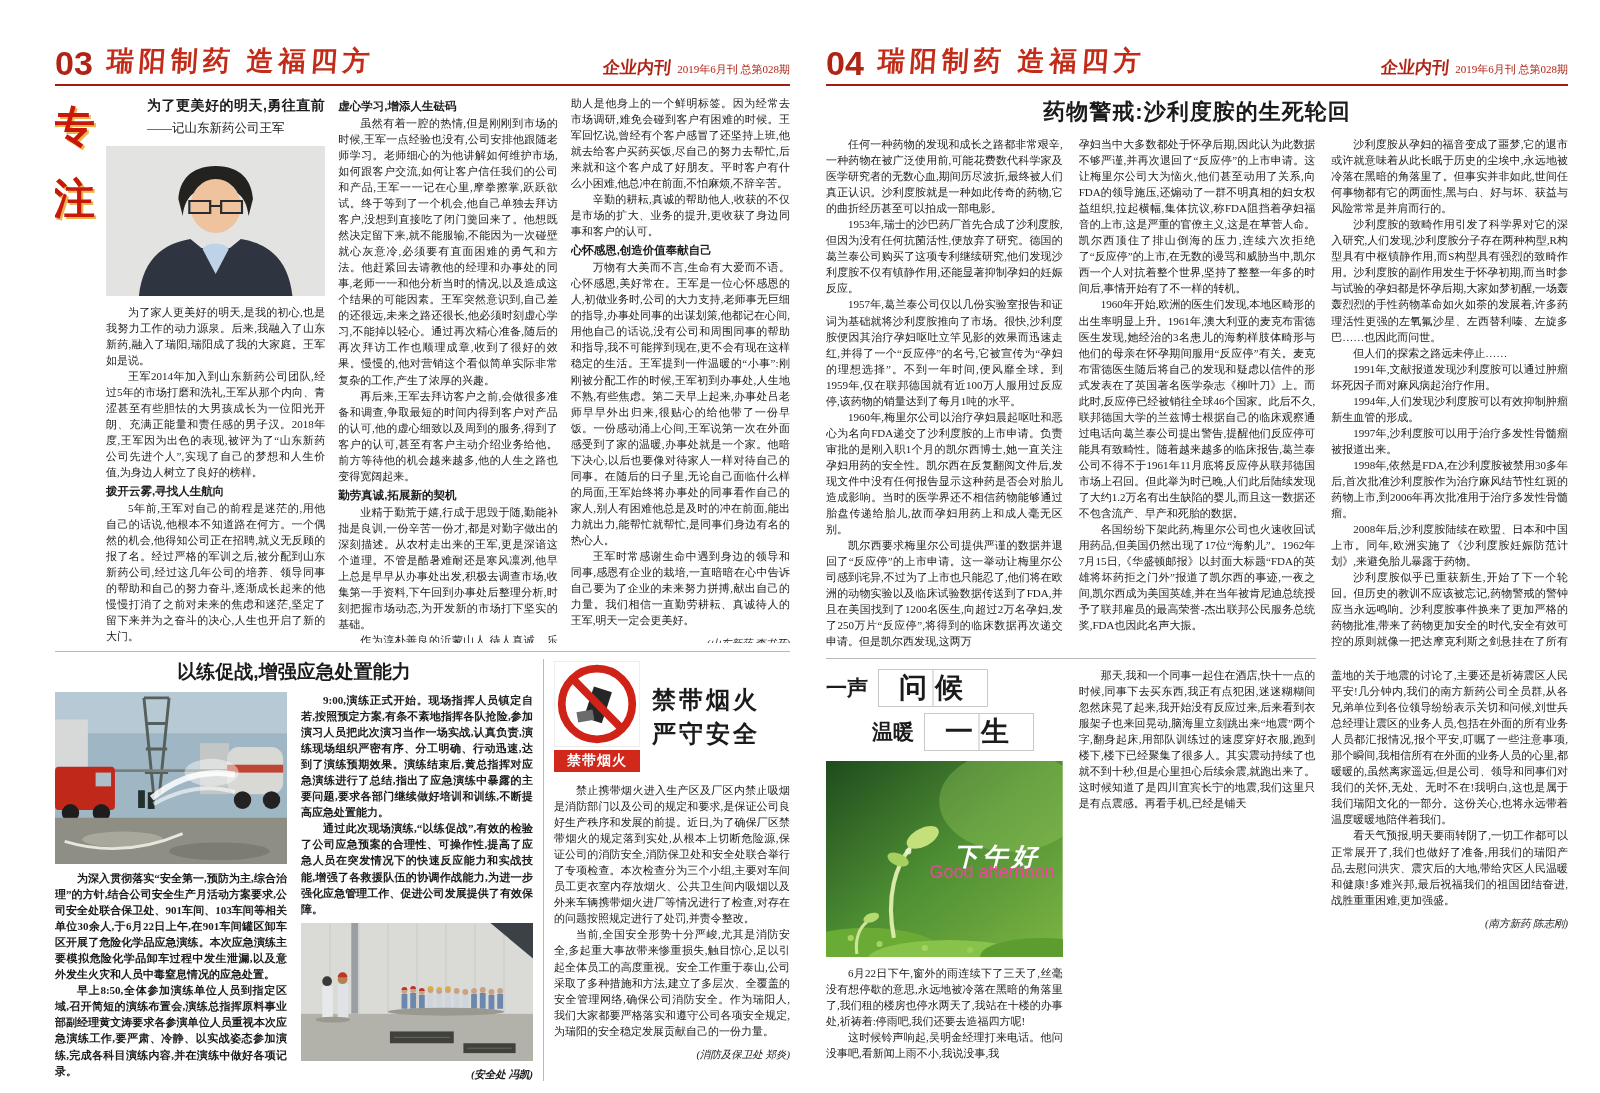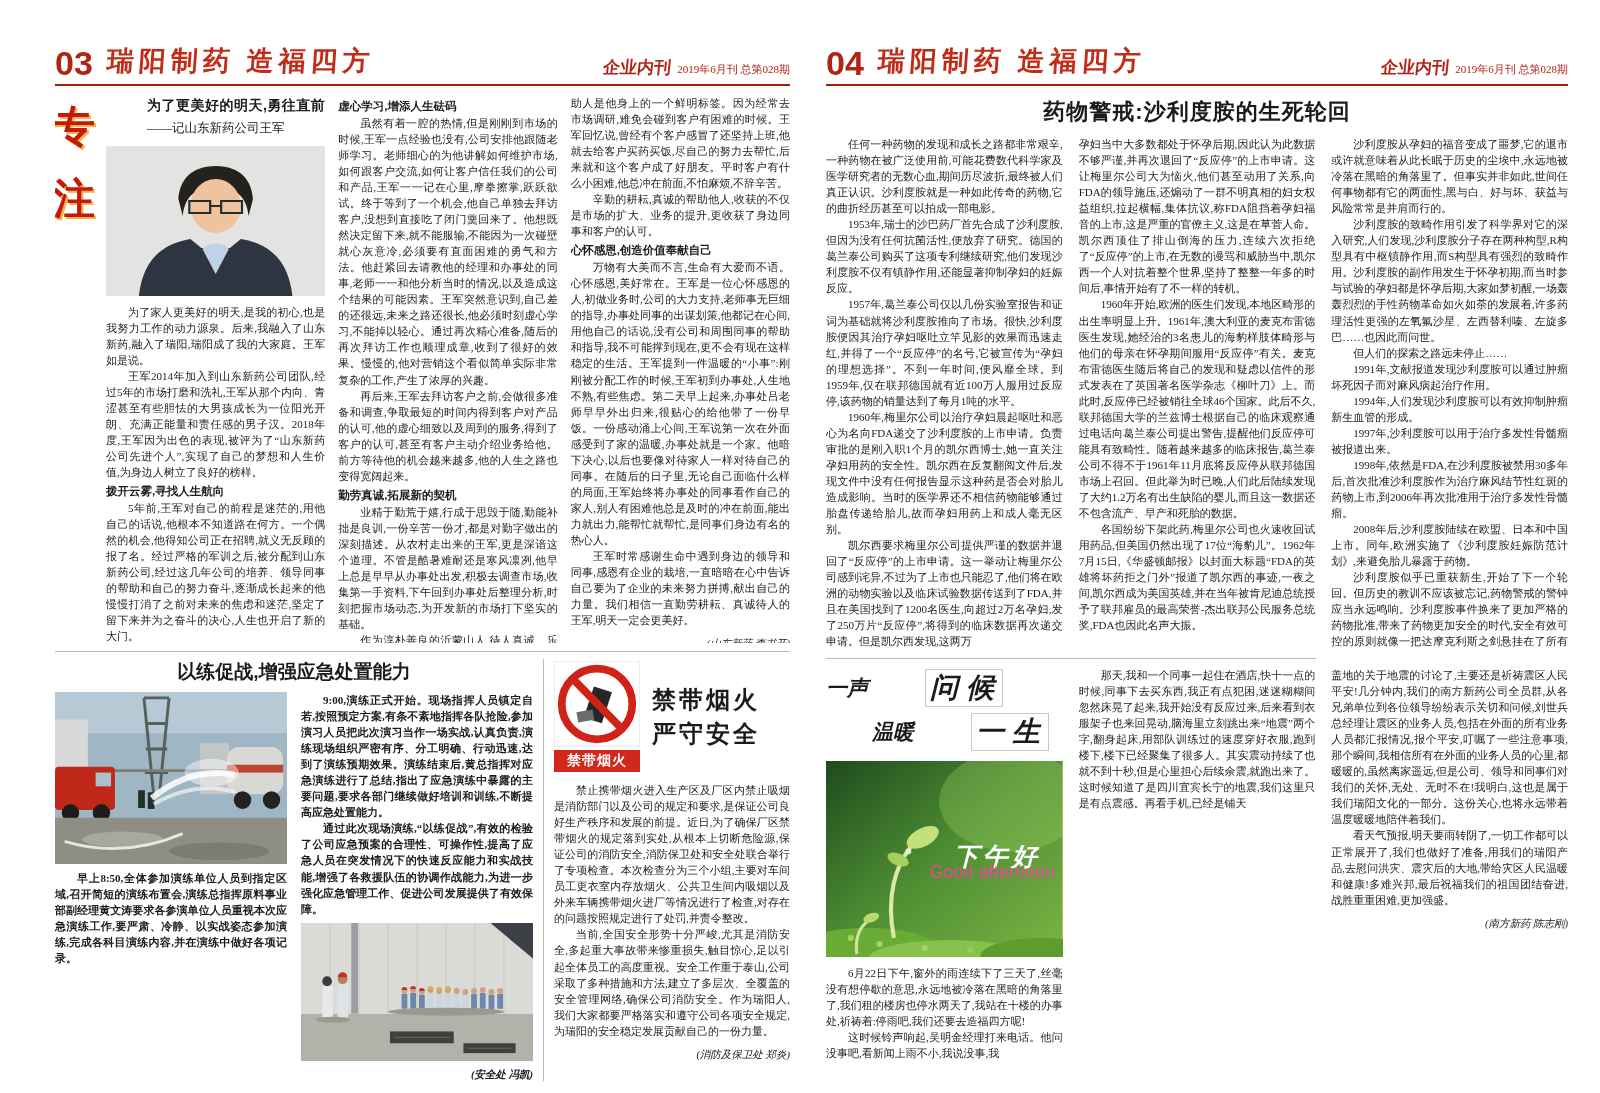--- a/index.html
+++ b/index.html
@@ -56,26 +56,26 @@
   
   .t-title { text-align:center; font-family:"Liberation Sans",sans-serif; font-size:22px; font-weight:bold; margin:11px 0 9px; letter-spacing:1px; }
   .cols3 { display:flex; gap:16px; height:512px; overflow:hidden; }
   .cols3 .col { flex:1; height:512px; overflow:hidden; }
 
   
   .gsec { display:flex; gap:16px; margin-top:10px; position:relative; padding-top:9px; height:432px; overflow:hidden; }
   .gsec::before { content:""; position:absolute; top:0; left:0; width:66%; border-top:1px solid #b9b9b9; }
   .gcol { flex:1; height:423px; overflow:hidden; }
   .g-title { margin:2px 0 10px; }
-  .g-line { display:flex; align-items:center; gap:10px;font-style:italic; }
+  .g-line { display:flex; align-items:center; gap:10px; }
   .g-line2 { margin-left:46px; margin-top:6px; }
   .g-plain { font-size:21px; font-weight:bold; }
-  .g-boxed { display:inline-block; border:1px solid #c9c9c9; font-size:28px; font-weight:bold; line-height:36px; padding:0 0; letter-spacing:8px; text-indent:4px;
+  .g-boxed { display:inline-block; border:1px solid #c9c9c9; font-size:28px; font-weight:bold; line-height:36px; padding:0 16px; letter-spacing:8px; text-indent:4px;
              background-image:linear-gradient(90deg, transparent 49.5%, #e0e0e0 49.5%, #e0e0e0 50.5%, transparent 50.5%),
-                              linear-gradient(transparent 49.5%, #e0e0e0 49.5%, #e0e0e0 50.5%, transparent 50.5%);margin-left:47px; }
+                              linear-gradient(transparent 49.5%, #e0e0e0 49.5%, #e0e0e0 50.5%, transparent 50.5%); }
   .g-img { position:relative; height:196px; margin-bottom:8px; }
   .g-img-cn { position:absolute; right:22px; top:78px; color:#fff; font-size:25px; font-weight:bold; font-style:italic; letter-spacing:4px; }
   .g-img-en { position:absolute; right:8px; top:98px; color:#ec4899; font-size:18px; font-family:Liberation Sans, sans-serif; }
 </style>
 </head>
 <body>
 
 <div class="page" id="page03">
   <div class="ph">
     <span class="ph-num">03</span>
@@ -163,20 +163,21 @@
               <path d="M102 114q44-24 84-12" stroke="#ffffff" stroke-width="4" opacity="0.6" fill="none"></path>
               <ellipse cx="162" cy="82" rx="28" ry="14" fill="#ffffff" opacity="0.45"></ellipse>
               <rect y="128" width="240" height="47" fill="#8f8e85"></rect>
               <ellipse cx="70" cy="150" rx="42" ry="8" fill="#a9a89d"></ellipse>
               <ellipse cx="170" cy="162" rx="52" ry="9" fill="#7d7c73"></ellipse>
               <path d="M10 152q60 18 122-8" stroke="#e8e6df" stroke-width="3" fill="none"></path>
             </svg>
           </div>
           <div>
 
+          <p class="par t-p">为深入贯彻落实“安全第一,预防为主,综合治理”的方针,结合公司安全生产月活动方案要求,公司安全处联合保卫处、901车间、103车间等相关单位30余人,于6月22日上午,在901车间罐区卸车区开展了危险化学品应急演练。本次应急演练主要模拟危险化学品卸车过程中发生泄漏,以及意外发生火灾和人员中毒窒息情况的应急处置。</p>
               <p class="par t-p">早上8:50,全体参加演练单位人员到指定区域,召开简短的演练布置会,演练总指挥原料事业部副经理黄文涛要求各参演单位人员重视本次应急演练工作,要严肃、冷静、以实战姿态参加演练,完成各科目演练内容,并在演练中做好各项记录。</p>
             </div>
         </div>
         <div class="col text">
           <div>
 
           <p class="par t-p">9:00,演练正式开始。现场指挥人员镇定自若,按照预定方案,有条不紊地指挥各队抢险,参加演习人员把此次演习当作一场实战,认真负责,演练现场组织严密有序、分工明确、行动迅速,达到了演练预期效果。演练结束后,黄总指挥对应急演练进行了总结,指出了应急演练中暴露的主要问题,要求各部门继续做好培训和训练,不断提高应急处置能力。</p>
               <p class="par t-p">通过此次现场演练,“以练促战”,有效的检验了公司应急预案的合理性、可操作性,提高了应急人员在突发情况下的快速反应能力和实战技能,增强了各救援队伍的协调作战能力,为进一步强化应急管理工作、促进公司发展提供了有效保障。</p>
             </div>
           <div class="photo p-drill2">

